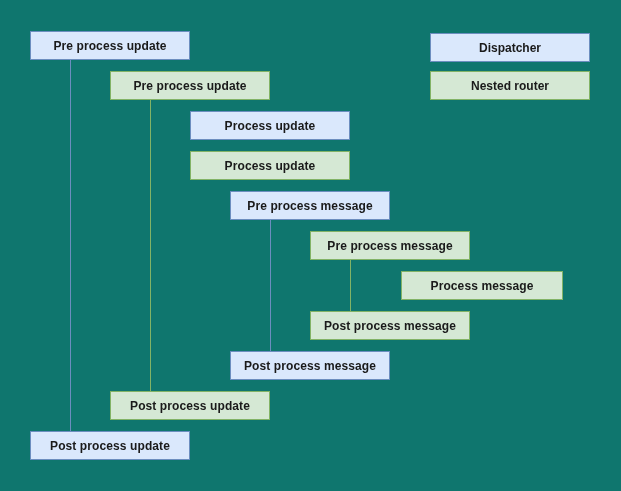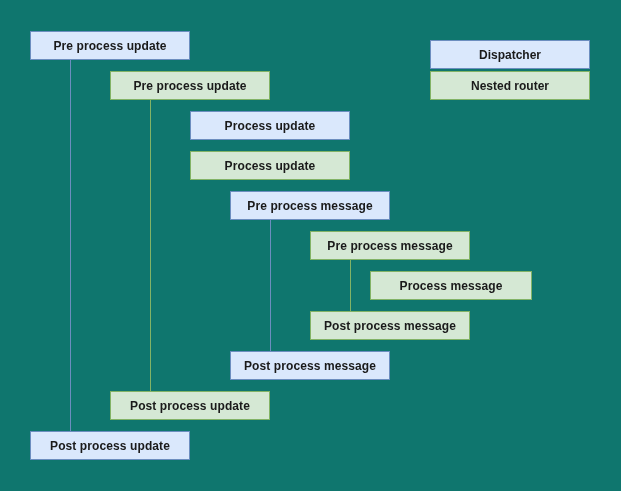--- a/index.html
+++ b/index.html
@@ -95,36 +95,36 @@
     </div>
   <div class="node nested" id="node-n4" style="left: 190px; top: 151px; width: 160px; height: 29px;">
       <span>Process update</span>
     </div>
   <div class="node dispatcher" id="node-n5" style="left: 230px; top: 191px; width: 160px; height: 29px;">
       <span>Pre process message</span>
     </div>
   <div class="node nested" id="node-n6" style="left: 310px; top: 231px; width: 160px; height: 29px;">
       <span>Pre process message</span>
     </div>
-  <div class="node nested" id="node-n7" style="left: 370px; top: 271px; width: 162px; height: 29px; text-align: center;">
+  <div class="node nested" id="node-n7" style="left: 401px; top: 271px; width: 162px; height: 29px; text-align: center;">
       <span>Process message</span>
     </div>
   <div class="node nested" id="node-n8" style="left: 310px; top: 311px; width: 160px; height: 29px;">
       <span>Post process message</span>
     </div>
   <div class="node dispatcher" id="node-n9" style="left: 230px; top: 351px; width: 160px; height: 29px;">
       <span>Post process message</span>
     </div>
   <div class="node nested" id="node-n10" style="left: 110px; top: 391px; width: 160px; height: 29px;">
       <span>Post process update</span>
     </div>
   <div class="node dispatcher" id="node-n11" style="left: 30px; top: 431px; width: 160px; height: 29px;">
       <span>Post process update</span>
     </div>
 
-  <div class="legend-item dispatcher" id="legend-l1" style="left: 430px; top: 40px; width: 160px; height: 29px;">
+  <div class="legend-item dispatcher" id="legend-l1" style="left: 430px; top: 33px; width: 160px; height: 29px;">
       <span>Dispatcher</span>
     </div>
   <div class="legend-item nested" id="legend-l2" style="left: 430px; top: 71px; width: 160px; height: 29px;">
       <span>Nested router</span>
     </div>
 
 </div>
 
 </body></html>

